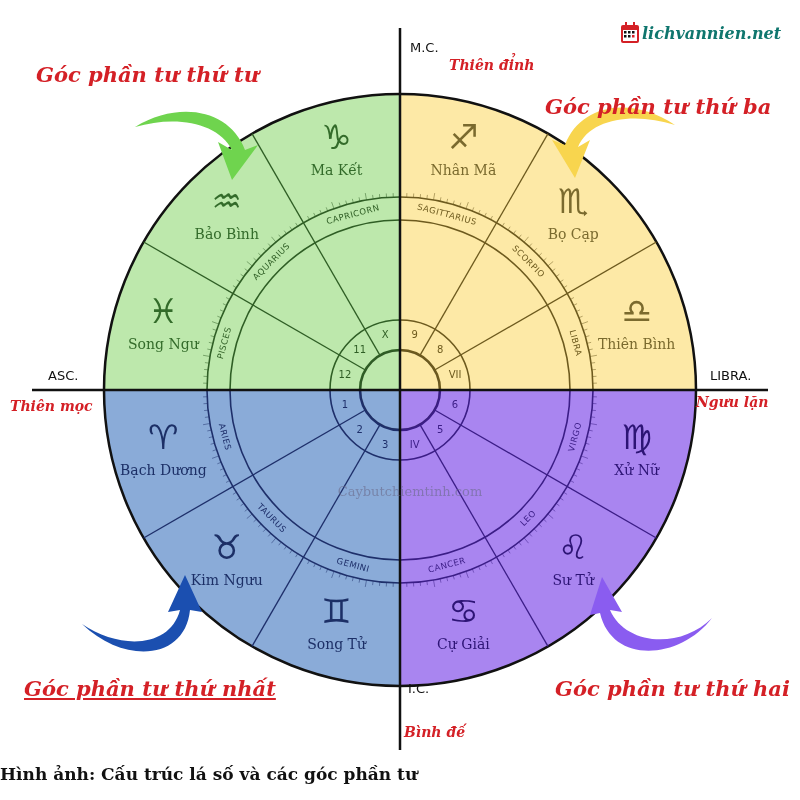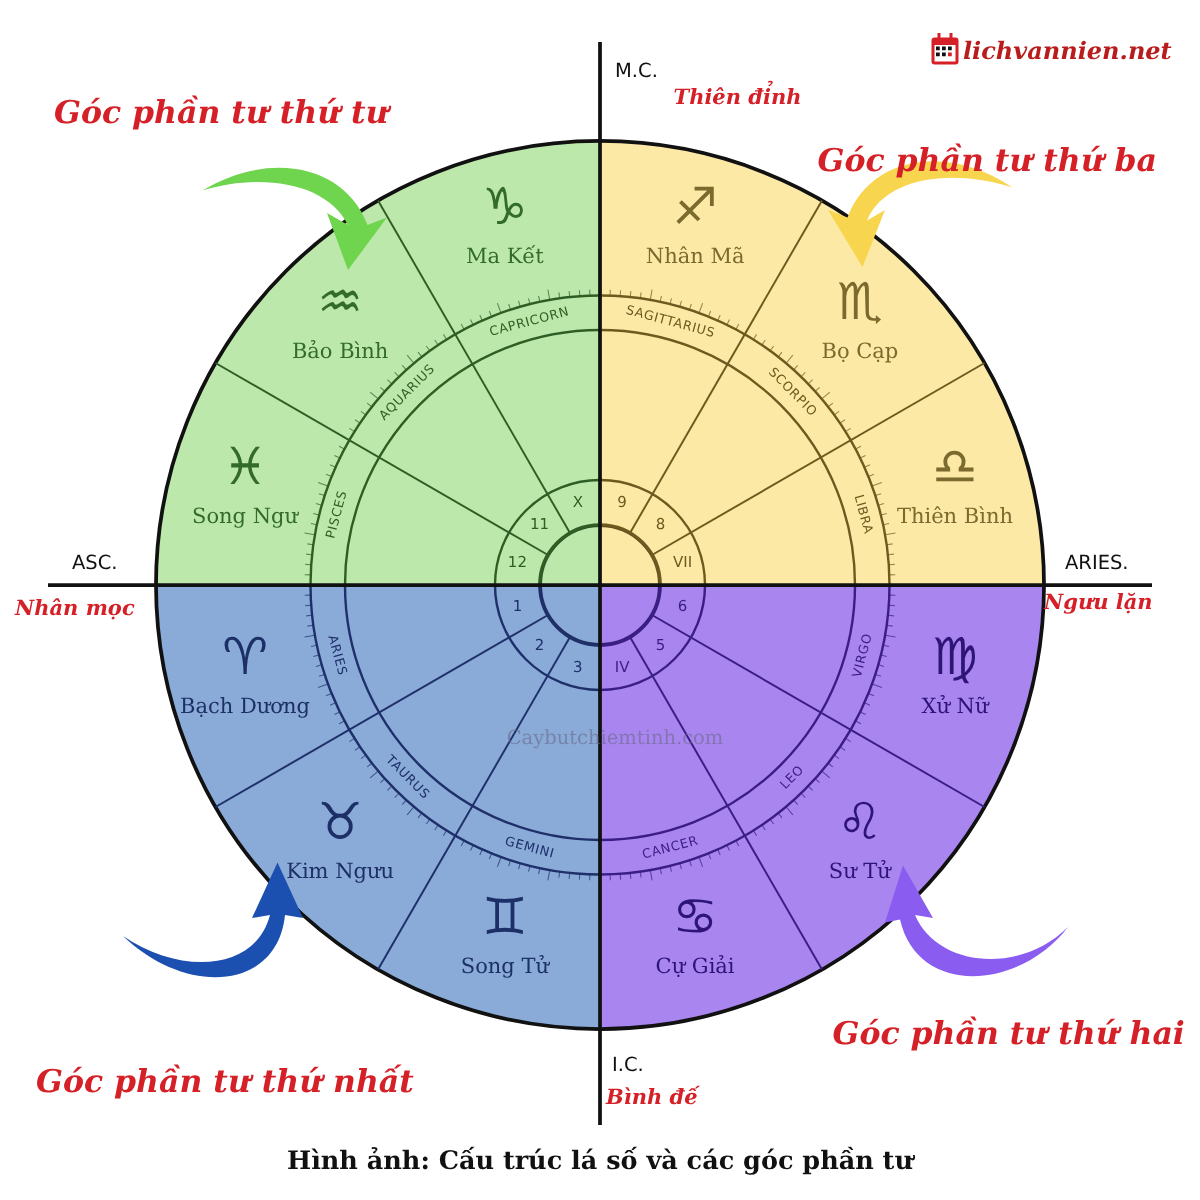--- a/index.html
+++ b/index.html
@@ -1,23 +1,23 @@
 <!DOCTYPE html>
 <html><head>
 <meta charset="utf-8">
 <style>
   html,body{margin:0;padding:0;background:#ffffff;}
   body{width:800px;height:800px;position:relative;overflow:hidden;font-family:"DejaVu Serif",serif;}
   #chart{position:absolute;left:0;top:0;width:800px;height:800px;}
   .quad-label{position:absolute;font-family:"DejaVu Serif",serif;font-style:italic;font-weight:bold;color:#d42026;font-size:21px;white-space:nowrap;}
   .axis-label{position:absolute;font-family:"DejaVu Sans",sans-serif;font-size:13px;color:#111;white-space:nowrap;}
   .axis-sub{position:absolute;font-family:"DejaVu Serif",serif;font-style:italic;font-weight:bold;color:#d42026;font-size:14px;white-space:nowrap;}
-  .caption{position:absolute;left:0;width:800px;top:764px;text-align:center;font-family:"DejaVu Serif",serif;font-weight:bold;font-size:17px;color:#111;}
+  .caption{position:absolute;left:0;width:800px;top:764px;font-family:"DejaVu Serif",serif;font-weight:bold;font-size:17px;color:#111;}
   .logo{position:absolute;left:620px;top:22px;display:flex;align-items:center;}
-  .logo-text{font-family:"DejaVu Serif",serif;font-style:italic;font-weight:bold;color:#b91c1c;font-size:16px;margin-left:2px;}
+  .logo-text{font-family:"DejaVu Serif",serif;font-style:italic;font-weight:bold;color:#0f766e;font-size:16px;margin-left:2px;}
 </style>
 </head>
 <body>
 
 <svg id="chart" viewBox="0 0 800 800" xmlns="http://www.w3.org/2000/svg">
   <g id="quads">
       <path d="M400,390 L104,389.99999999999994 A296,296 0 0 0 399.99999999999994,686 Z" fill="#8aabd8"></path>
       <path d="M400,390 L399.99999999999994,686 A296,296 0 0 0 696,390.00000000000006 Z" fill="#a985f0"></path>
       <path d="M400,390 L696,390.00000000000006 A296,296 0 0 0 400.0000000000001,94 Z" fill="#fde9a6"></path>
       <path d="M400,390 L400.0000000000001,94 A296,296 0 0 0 104,389.9999999999999 Z" fill="#bde8ac"></path>
@@ -338,25 +338,25 @@
         <rect x="12" y="13" width="2.5" height="2.5" fill="#d42026"></rect>
       </g>
     <rect x="5" y="0" width="2" height="5" fill="#d42026"></rect>
       <rect x="13" y="0" width="2" height="5" fill="#d42026"></rect>
   </svg>
   <span class="logo-text">lichvannien.net</span>
 </div>
 
 <div class="axis-label" style="left:410px;top:40px;text-align:center;">M.C.</div>
 <div class="axis-sub" style="left:404px;top:57px;margin-left:45px;">Thiên đỉnh</div>
-<div class="axis-label" style="left:408px;top:703px;">I.C.</div>
+<div class="axis-label" style="left:408px;top:681px;">I.C.</div>
 <div class="axis-sub" style="left:404px;top:724px;">Bình đế</div>
 <div class="axis-label" style="left:48px;top:368px;">ASC.</div>
-<div class="axis-sub" style="left:10px;top:398px;">Nhân mọc</div>
-<div class="axis-label" style="left:710px;top:368px;">ARIES.</div>
+<div class="axis-sub" style="left:10px;top:398px;">Thiên mọc</div>
+<div class="axis-label" style="left:710px;top:368px;">LIBRA.</div>
 <div class="axis-sub" style="left:696px;top:394px;">Ngưu lặn</div>
 
 <div class="quad-label" style="left:36px;top:62px;">Góc phần tư thứ tư</div>
 <div class="quad-label" style="left:545px;top:62px;margin-top:32px;">Góc phần tư thứ ba</div>
-<div class="quad-label" style="left:24px;top:708px;">Góc phần tư thứ nhất</div>
+<div class="quad-label" style="left:24px;top:676px;text-decoration:underline;">Góc phần tư thứ nhất</div>
 <div class="quad-label" style="left:555px;top:676px;">Góc phần tư thứ hai</div>
 
 <div class="caption">Hình ảnh: Cấu trúc lá số và các góc phần tư</div>
 
 </body></html>

